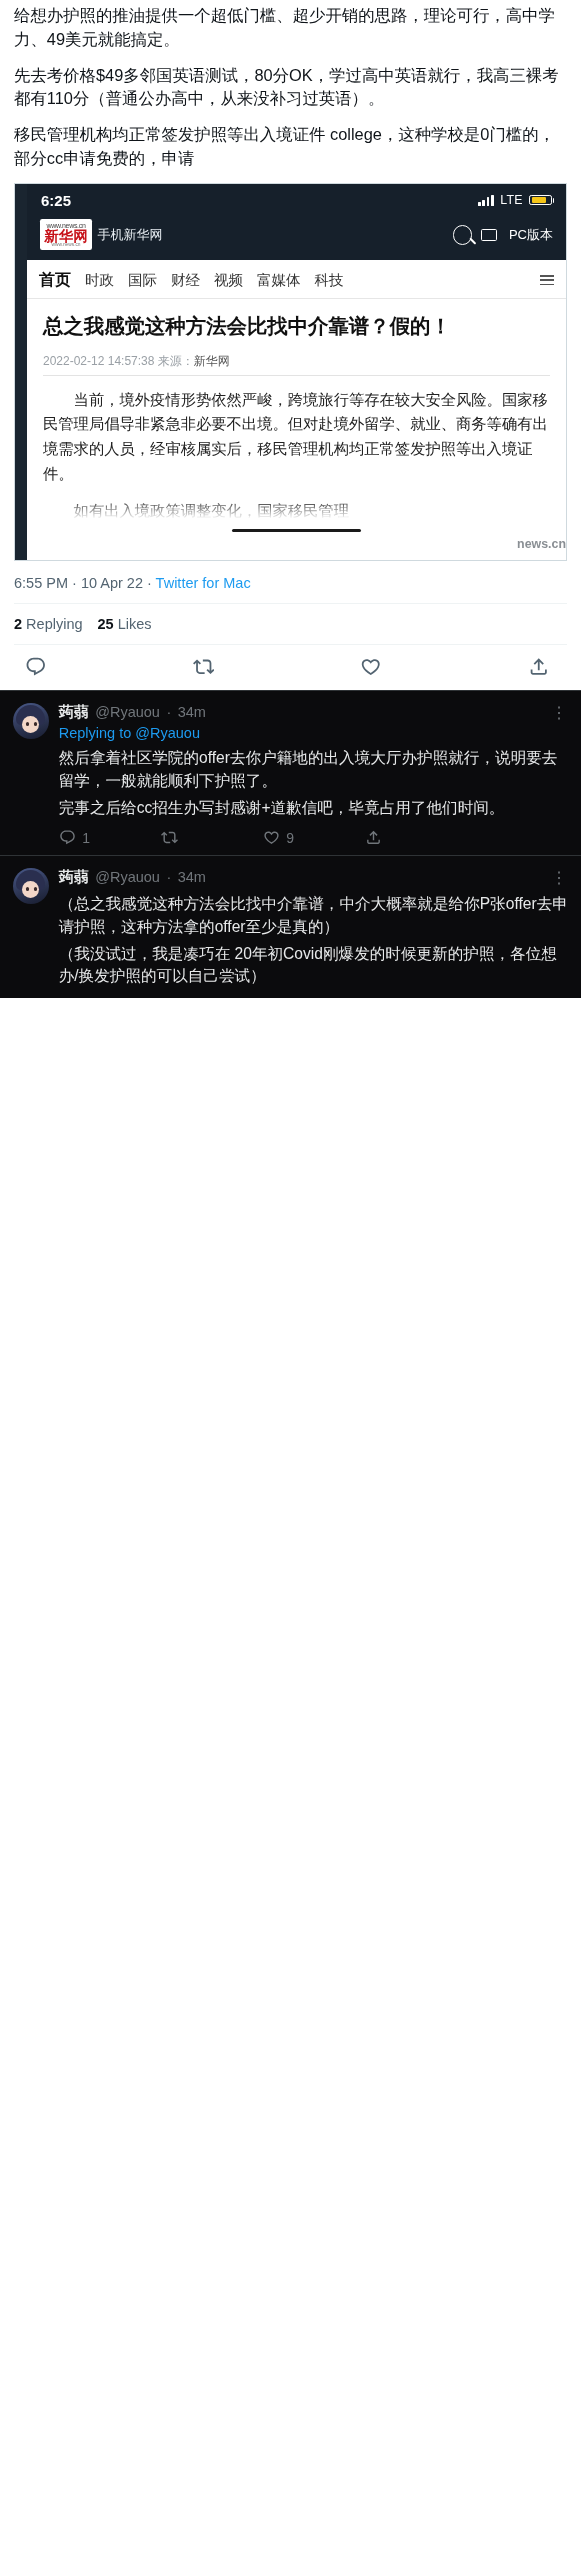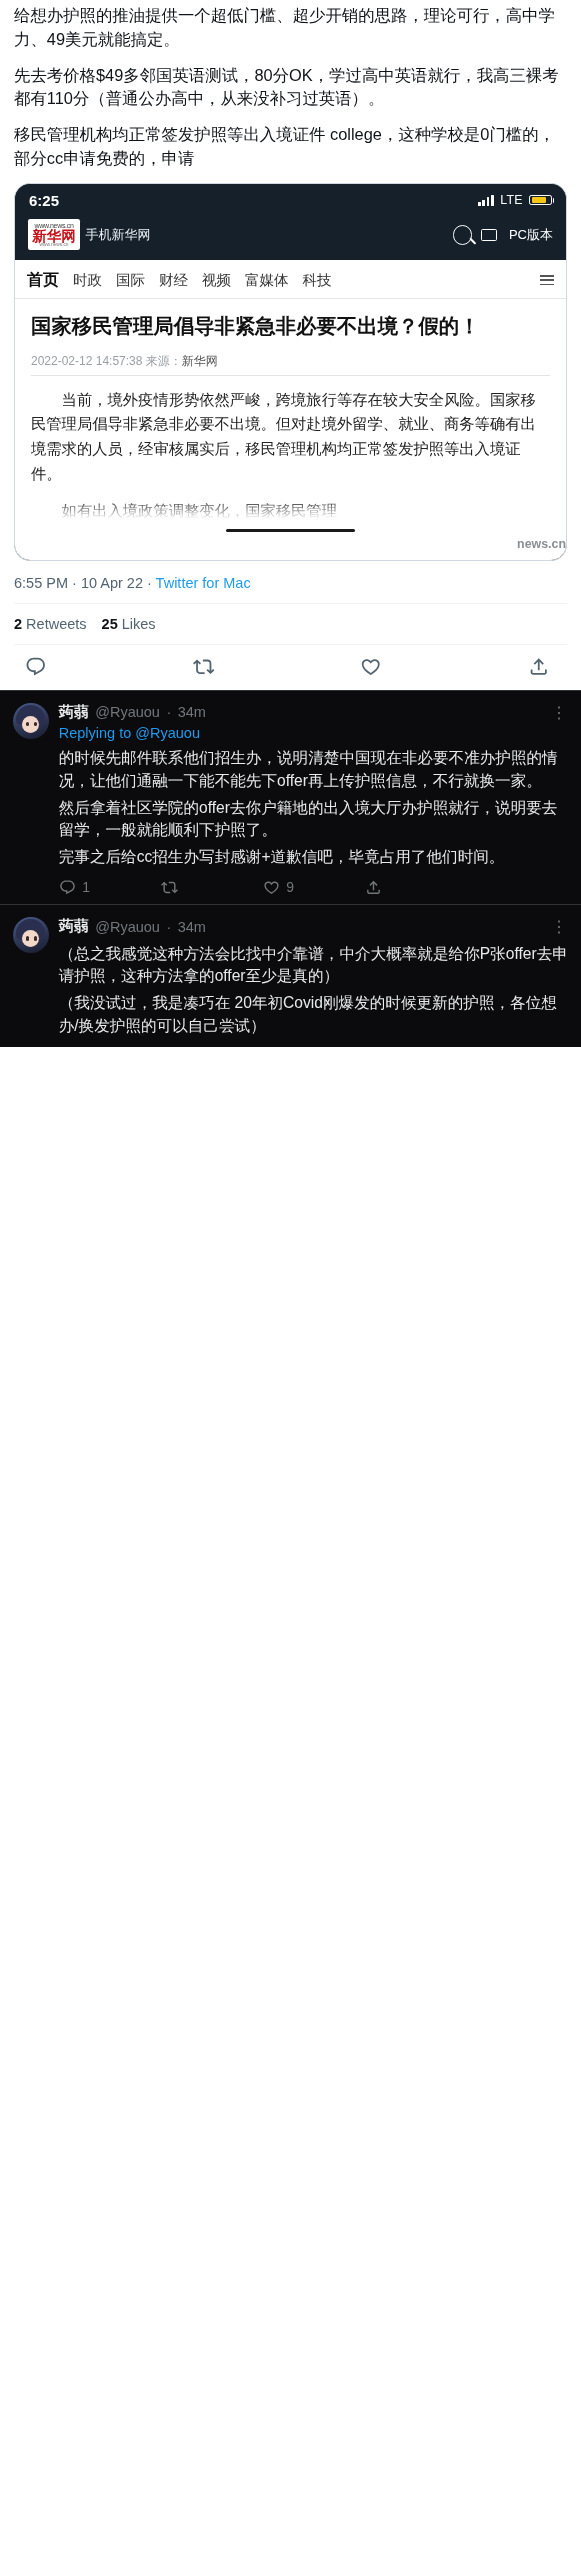--- a/index.html
+++ b/index.html
@@ -44,24 +44,25 @@
   }
   .translate-link {
     font-size: 15px;
     color: #1d9bf0;
     margin: 4.3px 0 9.7px 0;
   }
 
   
   .media-card {
     margin: 2.2px 14px 0 14px;
-    border-radius: 16px;
+    border-radius: 0;
     overflow: hidden;
     border: 0.5px solid #cfd9de;
     background: #1a2530;
+    padding-left: 12px;
   }
   
   .phone-status {
     background: #16202b;
     color: #ffffff;
     display: flex;
     align-items: center;
     justify-content: space-between;
     padding: 7.5px 14px 5.4px 14px;
     font-size: 14px;
@@ -290,21 +291,21 @@
       <span>富媒体</span>
       <span>科技</span>
       <span class="hamburger">
           <i></i>
           <i></i>
           <i></i>
         </span>
     </div>
 
     <div class="news-article">
-      <div class="news-title">国家移民管理局倡导非紧急非必要不出境？假的！</div>
+      <div class="news-title">总之我感觉这种方法会比找中介靠谱？假的！</div>
       <div class="news-meta">
         <span>2022-02-12 14:57:38</span>
         <span>来源：</span><span class="src">新华网</span>
       </div>
       <div class="news-divider"></div>
       <div class="news-p">当前，境外疫情形势依然严峻，跨境旅行等存在较大安全风险。国家移民管理局倡导非紧急非必要不出境。但对赴境外留学、就业、商务等确有出境需求的人员，经审核属实后，移民管理机构均正常签发护照等出入境证件。</div>
       <div class="news-fade">
         <div class="news-p">如有出入境政策调整变化，国家移民管理</div>
       </div>
     </div>
@@ -315,21 +316,21 @@
     </div>
   </div>
 
   <div class="tweet-meta">
     <span>6:55 PM · 10 Apr 22</span>
     <span> · </span><span class="client">Twitter for Mac</span>
   </div>
   <div class="hr"></div>
 
   <div class="stats-row">
-    <div><b>2</b> <span>Retweets</span></div>
+    <div><b>2</b> <span>Replying</span></div>
     <div><b>25</b> <span>Likes</span></div>
   </div>
   <div class="hr"></div>
 
   <div class="actions-row">
     <span class="act-icon">
       <svg width="21.5" height="21.5" viewBox="0 0 24 24">
           <path fill="#536471" d="M1.751 10c0-4.42 3.584-8 8.005-8h4.366c4.49 0 8.129 3.64 8.129 8.13 0 2.96-1.607 5.68-4.196 7.11l-8.054 4.46v-3.69h-.067c-4.49.1-8.183-3.51-8.183-8.01zm8.005-6c-3.317 0-6.005 2.69-6.005 6 0 3.37 2.77 6.08 6.138 6.01l.351-.01h1.761v2.3l5.087-2.81c1.951-1.08 3.163-3.13 3.163-5.36 0-3.39-2.74-6.13-6.129-6.13H9.756z"></path>
         </svg>
     </span>
@@ -364,21 +365,20 @@
           <span class="reply-name">蒟蒻</span>
           <span class="reply-handle">@Ryauou</span>
           <span class="reply-handle">·</span>
           <span class="reply-time">34m</span>
           <span class="reply-more">⋮</span>
         </div>
         <div class="replying-to">
           <span>Replying to </span><span>@Ryauou</span>
         </div>
         <div class="reply-text">
-          <p>的时候先邮件联系他们招生办，说明清楚中国现在非必要不准办护照的情况，让他们通融一下能不能先下offer再上传护照信息，不行就换一家。</p>
           <p>然后拿着社区学院的offer去你户籍地的出入境大厅办护照就行，说明要去留学，一般就能顺利下护照了。</p>
           <p>完事之后给cc招生办写封感谢+道歉信吧，毕竟占用了他们时间。</p>
         </div>
         <div class="reply-actions">
           <span class="ra">
             <span class="ico">
                 <svg width="17" height="17" viewBox="0 0 24 24">
                   <path fill="#71767b" d="M1.751 10c0-4.42 3.584-8 8.005-8h4.366c4.49 0 8.129 3.64 8.129 8.13 0 2.96-1.607 5.68-4.196 7.11l-8.054 4.46v-3.69h-.067c-4.49.1-8.183-3.51-8.183-8.01zm8.005-6c-3.317 0-6.005 2.69-6.005 6 0 3.37 2.77 6.08 6.138 6.01l.351-.01h1.761v2.3l5.087-2.81c1.951-1.08 3.163-3.13 3.163-5.36 0-3.39-2.74-6.13-6.129-6.13H9.756z"></path>
                 </svg>
               </span>

